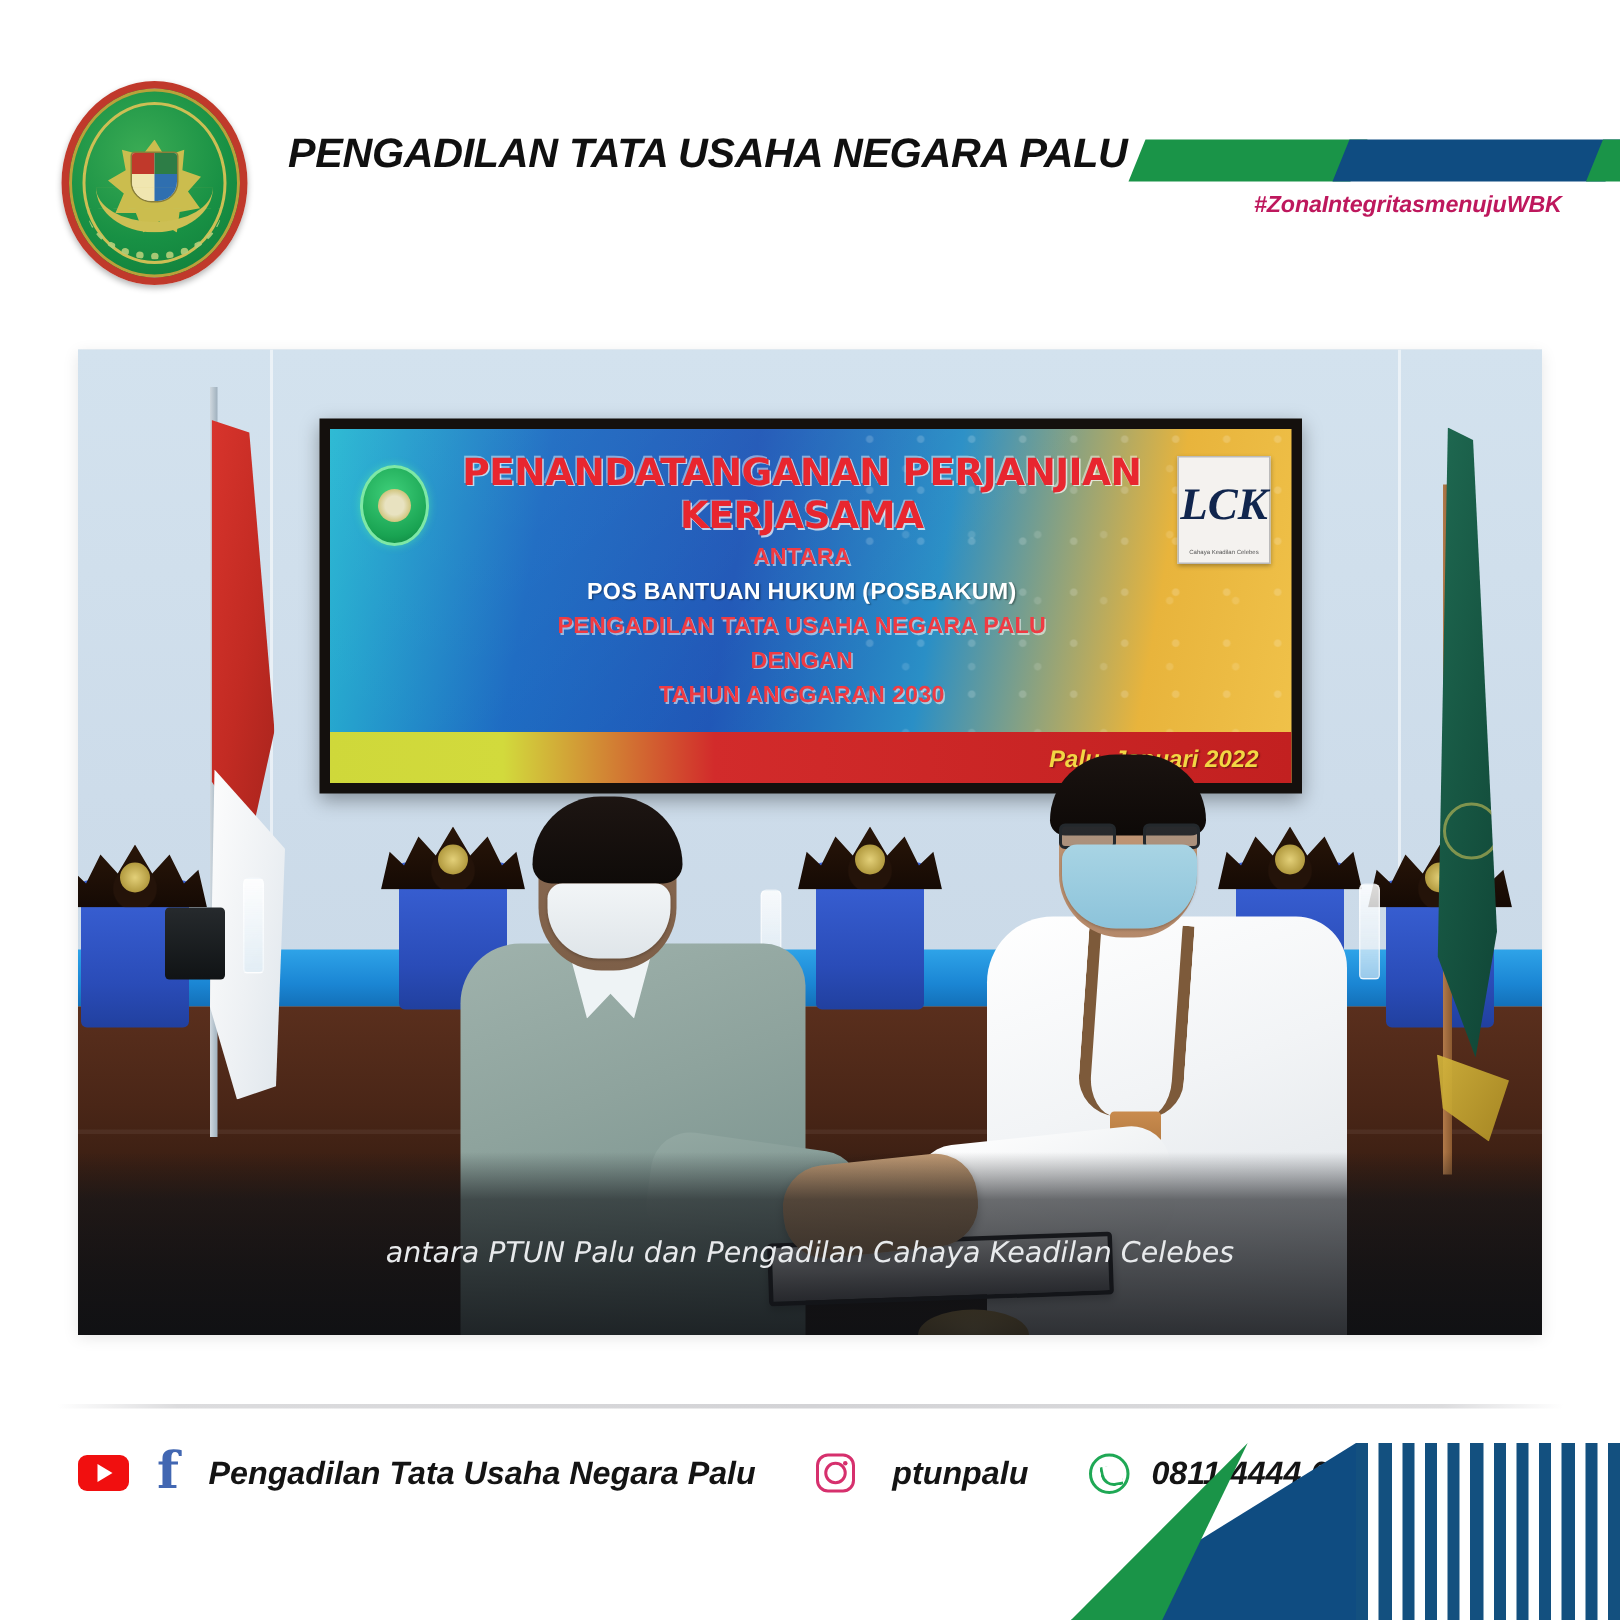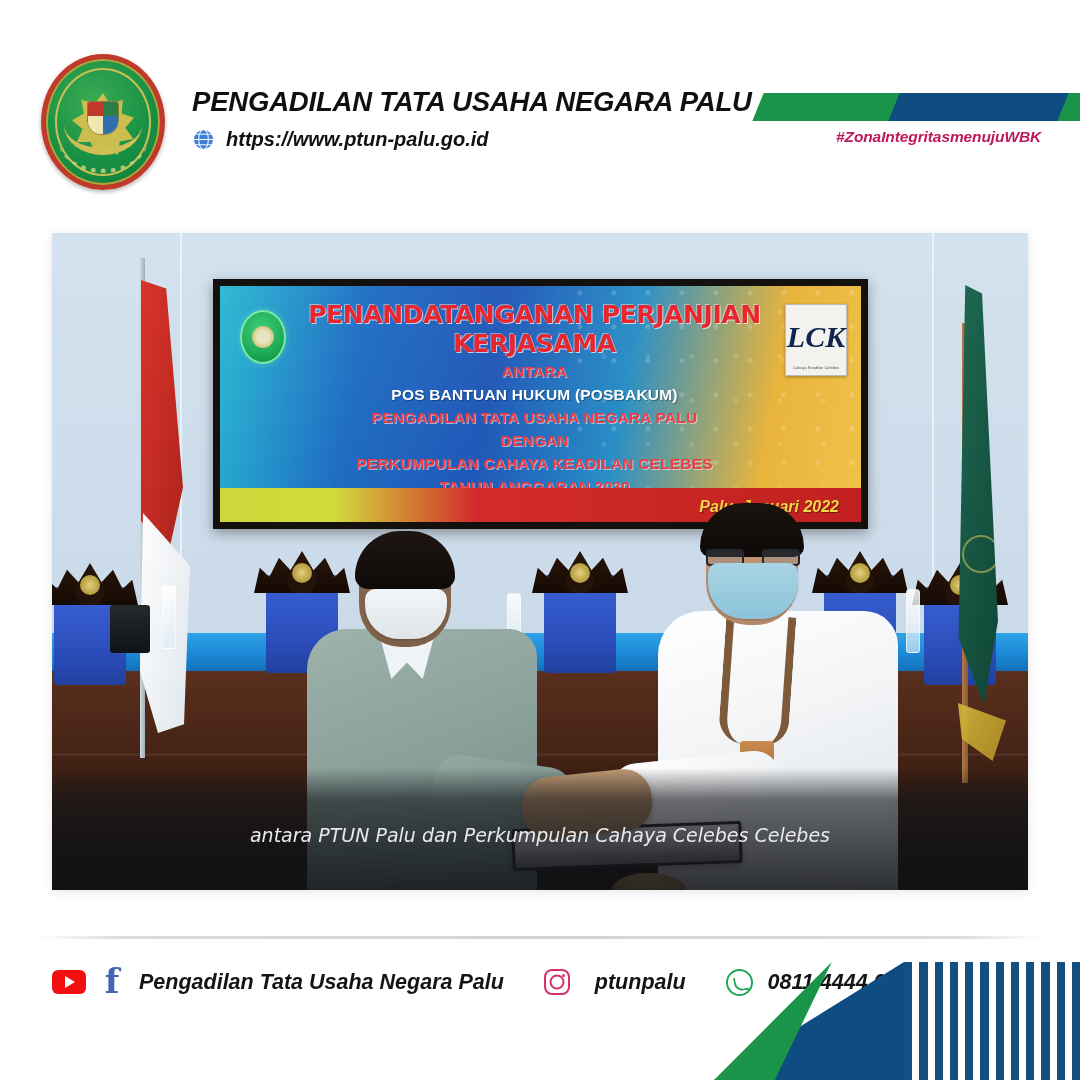--- a/index.html
+++ b/index.html
@@ -441,33 +441,20 @@
           <i class="sh3"></i>
           <i class="sh4"></i>
       </div>
       <div class="logo-arc"></div>
       <div class="logo-wreath"></div>
     </div>
   </div>
 
   <div class="title-block">
     <div class="org-title">PENGADILAN TATA USAHA NEGARA PALU</div>
-    <div class="site-row">
-      <span class="globe-icon">
-        <svg viewBox="0 0 24 24" width="23" height="23">
-          <circle cx="12" cy="12" r="10.5" fill="#3d7fd6"></circle>
-          <ellipse cx="12" cy="12" rx="10.5" ry="10.5" fill="none" stroke="#fff" stroke-width="1.1"></ellipse>
-          <ellipse cx="12" cy="12" rx="5" ry="10.5" fill="none" stroke="#fff" stroke-width="1.1"></ellipse>
-          <line x1="1.5" y1="12" x2="22.5" y2="12" stroke="#fff" stroke-width="1.1"></line>
-          <line x1="3.3" y1="6.5" x2="20.7" y2="6.5" stroke="#fff" stroke-width="1"></line>
-          <line x1="3.3" y1="17.5" x2="20.7" y2="17.5" stroke="#fff" stroke-width="1"></line>
-        </svg>
-      </span>
-      <span class="site-url">https://www.ptun-palu.go.id</span>
-    </div>
   </div>
 
   <div class="hdr-band">
     <span class="hb1"></span>
       <span class="hb2"></span>
       <span class="hb3"></span>
   </div>
   <div class="hashtag">#ZonaIntegritasmenujuWBK</div>
 </div>
 
@@ -514,21 +501,20 @@
       <div class="board-right-logo">
         <span class="mark">LCK</span>
         <span class="sub">Cahaya Keadilan Celebes</span>
       </div>
       <div class="board-text">
         <div class="bt-main">PENANDATANGANAN PERJANJIAN KERJASAMA</div>
         <div class="bt-l red">ANTARA</div>
         <div class="bt-l">POS BANTUAN HUKUM (POSBAKUM)</div>
         <div class="bt-l red">PENGADILAN TATA USAHA NEGARA PALU</div>
         <div class="bt-l red">DENGAN</div>
-        <div class="bt-l red">PERKUMPULAN CAHAYA KEADILAN CELEBES</div>
         <div class="bt-l red">TAHUN ANGGARAN 2030</div>
       </div>
       <div class="board-strip"></div>
       <div class="board-date">Palu, Januari 2022</div>
     </div>
   </div>
 
   <div class="flag-left">
     <div class="pole-l"></div>
     <div class="cloth-red"></div>
@@ -565,21 +551,21 @@
     <div class="mask"></div>
   </div>
 
   <div class="arm-l"></div>
   <div class="arm-r"></div>
   <div class="plaque"></div>
   <div class="handshake"></div>
   <div class="seal"></div>
 
   <div class="caption">
-    <div class="cap-2">antara PTUN Palu dan Perkumpulan Cahaya Celebes Celebes</div>
+    <div class="cap-2">antara PTUN Palu dan Pengadilan Cahaya Keadilan Celebes</div>
   </div>
 </div>
 
 <div class="divider"></div>
 
 <div class="footer">
   <div class="f-row">
     <span class="yt-icon"></span>
     <span class="fb-icon">f</span>
     <span class="f-name">Pengadilan Tata Usaha Negara Palu</span>

